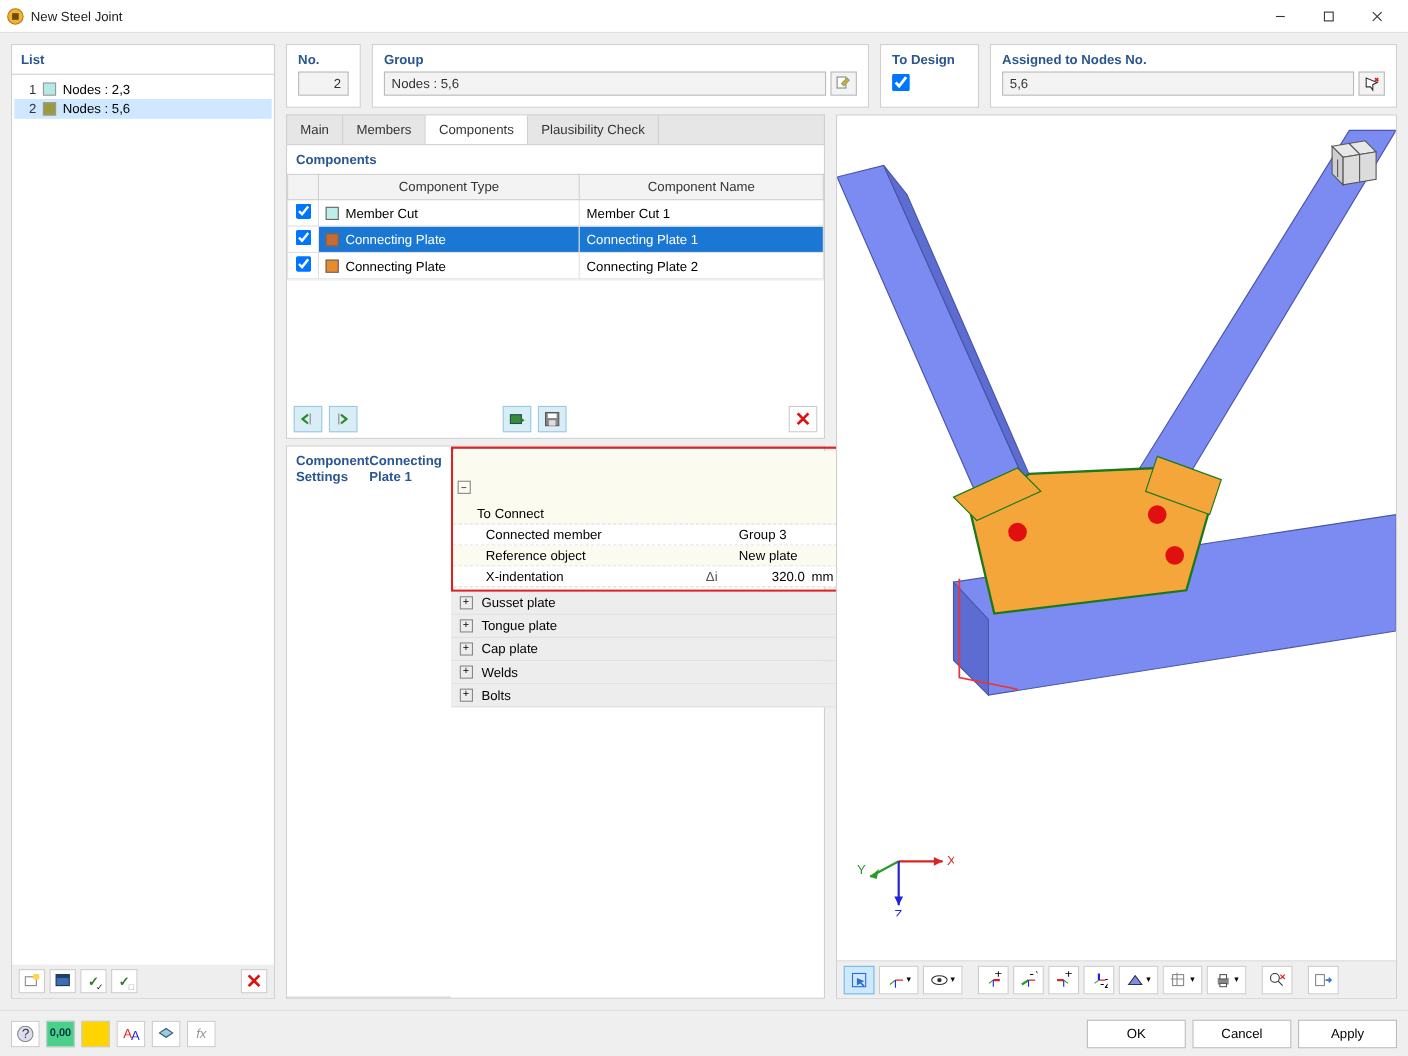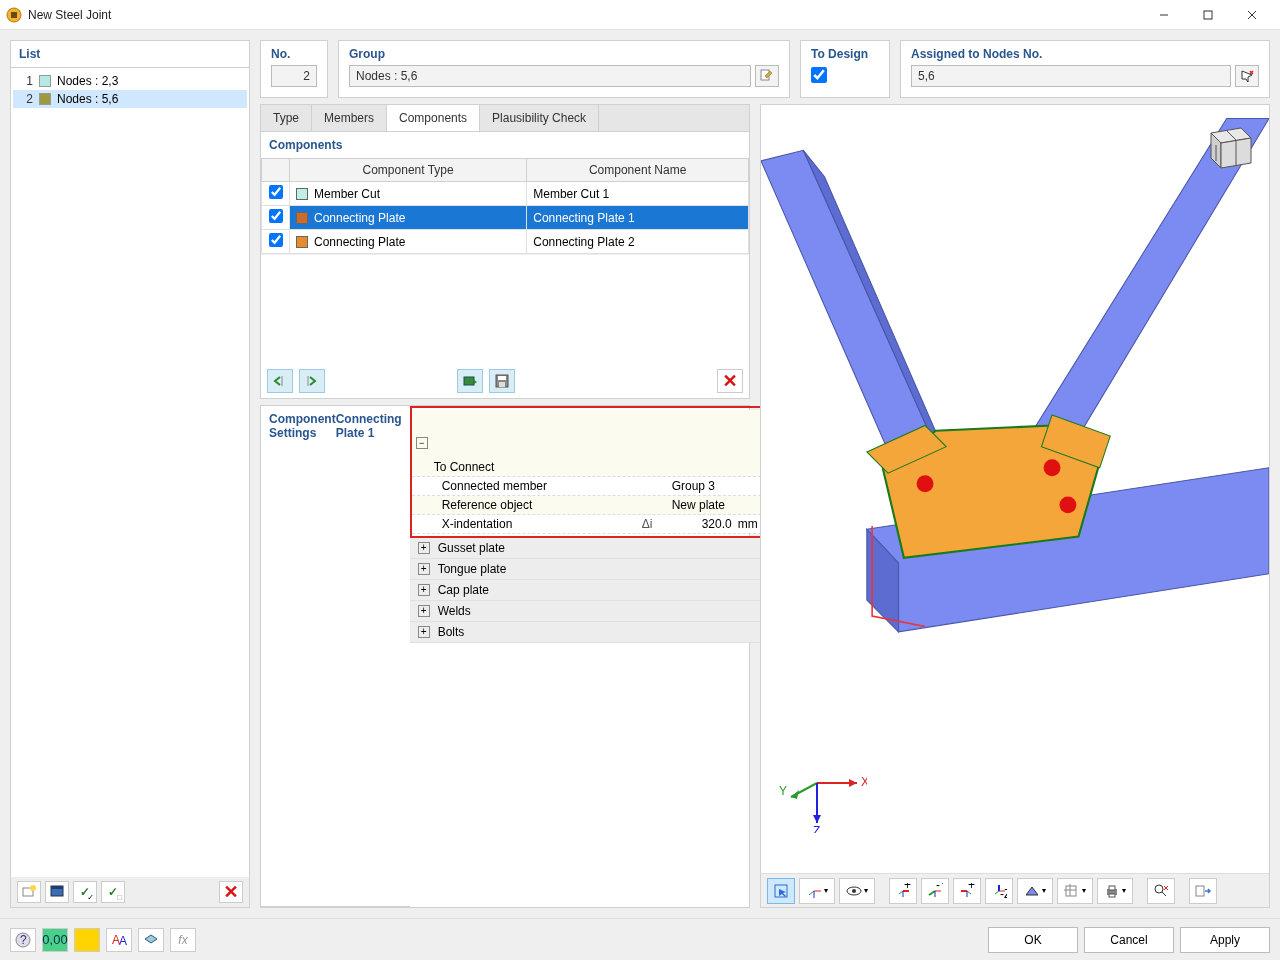--- a/index.html
+++ b/index.html
@@ -190,21 +190,21 @@
                 <line x1="13" y1="2" x2="10" y2="5" stroke="#d22" stroke-width="1.5"></line>
               </svg>
             </div>
         </div>
       </div>
     </div>
 
     <div class="main-area">
       <div class="main-left">
         <div class="tabs">
-          <div class="tab">Type</div>
+          <div class="tab">Main</div>
           <div class="tab">Members</div>
           <div class="tab active">Components</div>
           <div class="tab">Plausibility Check</div>
         </div>
 
         <div class="components-panel">
           <div class="comp-title">Components</div>
           <table class="comp-table">
             <thead>
                 <tr>
@@ -471,21 +471,21 @@
 </div>
 
 <div class="footer">
   <div class="ficon">
       <svg width="16" height="16">
         <circle cx="8" cy="8" r="7" fill="#dde" stroke="#888"></circle>
         <text x="5" y="12" font-size="11" fill="#335">?</text>
       </svg>
     </div>
   <div class="ficon" style="background:#4ad08a;">
-      <span style="font-size:13px;color:#034;">0,00</span>
+      <span style="font-size:10px;color:#034;font-weight:bold;">0,00</span>
     </div>
   <div class="ficon" style="background:#ffd400;"></div>
   <div class="ficon">
       <svg width="16" height="16">
         <text x="1" y="12" font-size="11" fill="#d22">A</text>
         <text x="8" y="13" font-size="8" fill="#22d">A</text>
       </svg>
     </div>
   <div class="ficon">
       <svg width="16" height="14">

